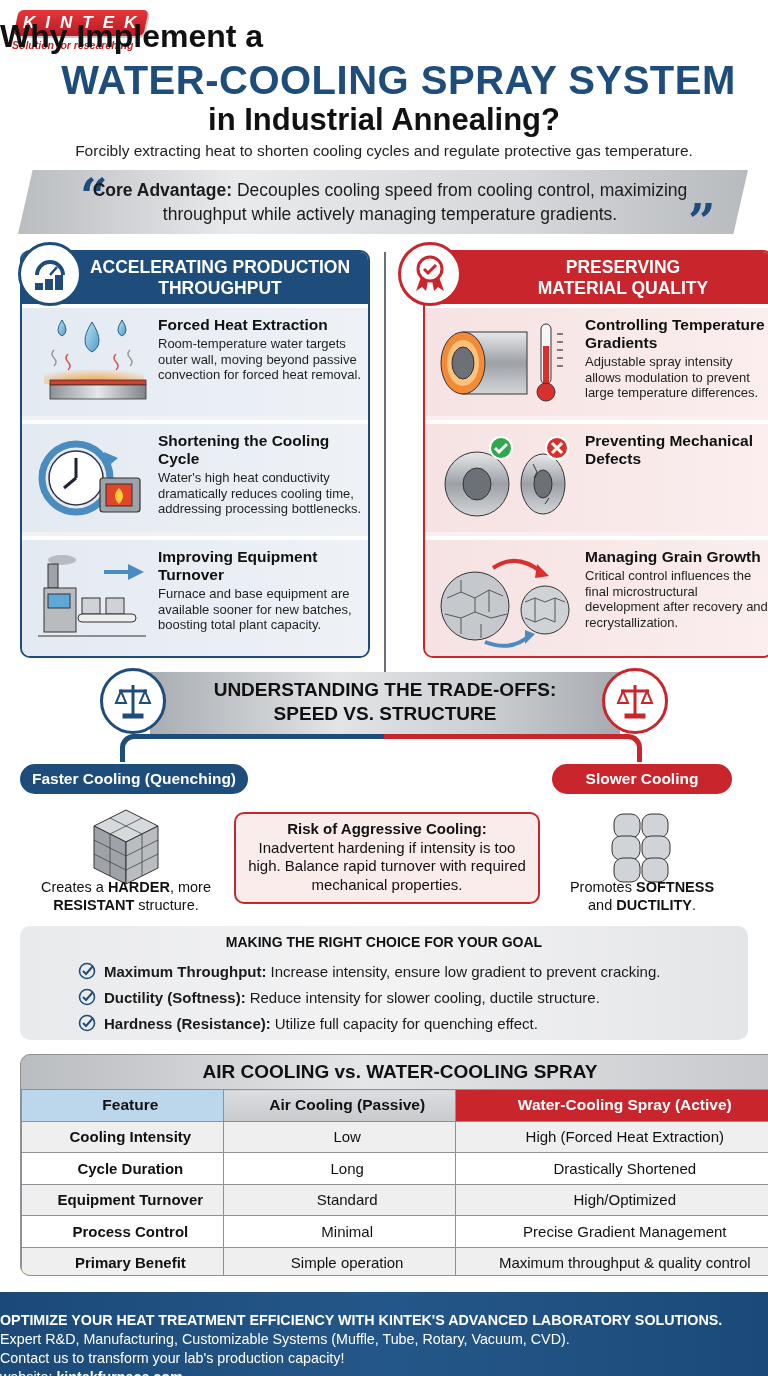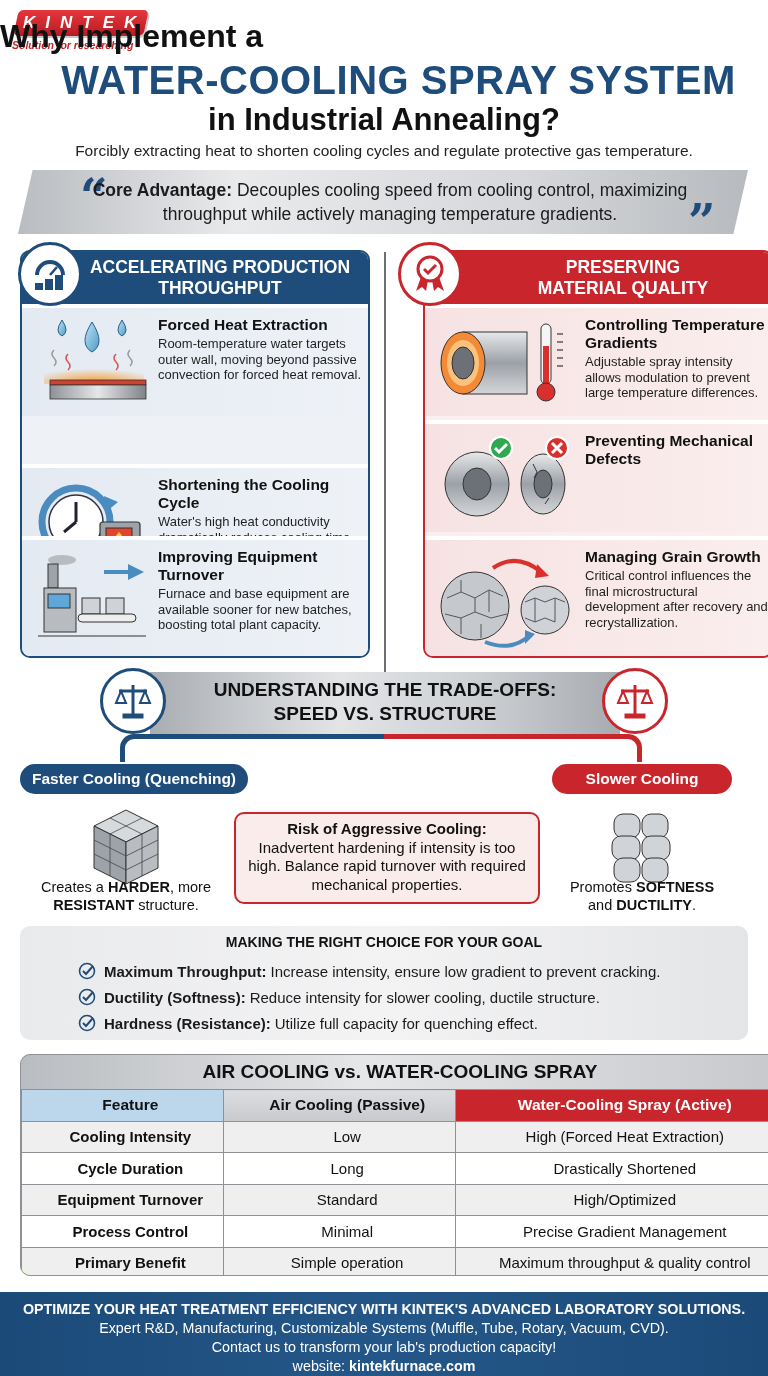--- a/index.html
+++ b/index.html
@@ -79,21 +79,21 @@
   th { font-weight:700; font-size: 15.5px; }
   th.c0 { background:#bcd6ec; }
   th.c1 { background: linear-gradient(#dcdde0, #c8cacd); }
   th.c2 { background:#c8262c; color:#fff; }
   td.c0 { font-weight:700; }
   tr.odd td { background:#efeff0; }
   tr.even td { background:#ffffff; }
   col.w0 { width: 194px; } col.w1 { width: 223px; } col.w2 { width: 311px; }
 
   
-  .footer { position:absolute; top: 1292px; left: 0; width: 768px; height: 84px; background: linear-gradient(90deg, #1b4a78, #245789 50%, #1b4a78); color:#fff; text-align:center; padding-top: 8px; }
+  .footer { position:absolute; top: 1292px; left: 0; width: 768px; height: 84px; background: linear-gradient(90deg, #1b4a78, #245789 50%, #1b4a78); color:#fff; padding-top: 19px; }
   .footer .f1 { font-weight:700; font-size: 14.3px; line-height: 19px; }
   .footer .f2 { font-size: 14.3px; line-height: 19px; }
   .footer b { font-weight:700; }
 </style>
 </head>
 <body>
 
 <div class="logo">
   <div class="logo-box">
       <span>KINTEK</span>
@@ -148,21 +148,21 @@
       <path d="M96 32 q-4 4 0 8 q4 4 0 8" stroke="#999" fill="none" stroke-width="1.5"></path>
       <rect x="16" y="62" width="96" height="5" fill="#d3402b" stroke="#333" stroke-width="0.8"></rect>
       <rect x="16" y="67" width="96" height="14" fill="url(#steel)" stroke="#333" stroke-width="0.8"></rect>
     </svg>
     <div class="txt">
       <h4>Forced Heat Extraction</h4>
       <p>Room-temperature water targets outer wall, moving beyond passive convection for forced heat removal.</p>
     </div>
   </div>
 
-  <div class="item" style="top:168px;margin-top:44px;">
+  <div class="item" style="top:168px;">
     <svg class="ic" viewBox="0 0 118 90">
       <circle cx="42" cy="44" r="34" fill="none" stroke="#4a8cc0" stroke-width="7"></circle>
       <circle cx="42" cy="44" r="27" fill="#fff" stroke="#334" stroke-width="1.5"></circle>
       <line x1="42" y1="44" x2="42" y2="24" stroke="#223" stroke-width="3"></line>
       <line x1="42" y1="44" x2="30" y2="54" stroke="#223" stroke-width="3"></line>
       <polygon points="70,18 84,24 72,34" fill="#4a8cc0"></polygon>
       <rect x="66" y="44" width="40" height="34" rx="3" fill="#9ea3a9" stroke="#333" stroke-width="1.2"></rect>
       <rect x="72" y="50" width="26" height="22" fill="#e2452b" stroke="#333"></rect>
       <path d="M85 70 q-8 -8 0 -16 q8 8 0 16z" fill="#ffcb3a"></path>
     </svg>

